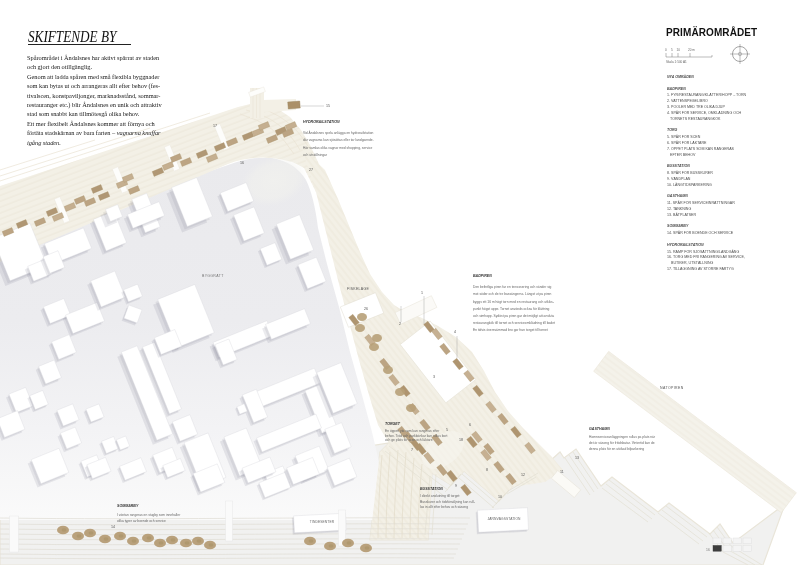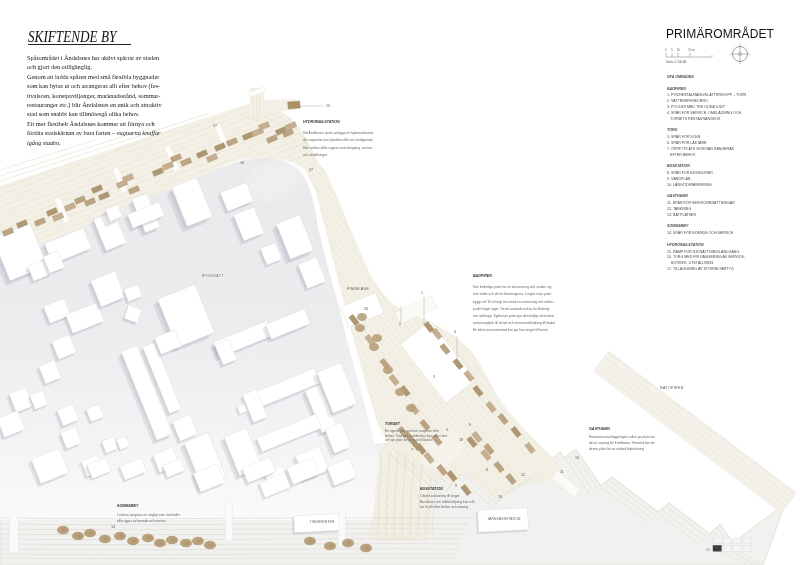--- a/index.html
+++ b/index.html
@@ -629,21 +629,21 @@
 <text x="498" y="498">10</text>
 <text x="459" y="441">18</text>
 </g>
 </svg>
 
 <div class="abs ser" style="left:28px;top:27px;font-size:16.5px;font-style:italic;color:#111;transform:scaleX(0.80);transform-origin:0 0;white-space:nowrap;">SKIFTENDE BY</div>
     <div class="abs" style="left:28px;top:44px;width:103px;border-top:0.9px solid #222;"></div>
 
 <div class="abs ser" style="left:27px;top:53px;width:200px;font-size:6.4px;line-height:9.4px;color:#222;white-space:nowrap;letter-spacing:-0.05px;">Spårområdet i Åndalsnes har aktivt spärrat av staden<br>och gjort den otillgänglig.<br>Genom att ladda spåren med små flexibla byggnader<br>som kan bytas ut och arrangeras allt efter behov (fes-<br>tivalscen, konstpaviljonger, marknadsstånd, sommar-<br>restauranger etc.) blir Åndalsnes en unik och attraktiv<br>stad som snabbt kan tillmötesgå olika behov.<br>Ett mer flexibelt Åndalsnes kommer att förnya och<br>förtäta stadskärnan av bara farten – <i>vagnarna knuffar</i><br><i>igång staden.</i></div>
 
-<div class="abs" style="left:666px;top:27px;font-size:12px;font-weight:normal;letter-spacing:0.1px;color:#111;">PRIMÄROMRÅDET</div>
+<div class="abs" style="left:666px;top:27px;font-size:10px;font-weight:bold;letter-spacing:0.1px;color:#111;">PRIMÄROMRÅDET</div>
 
 <svg class="abs" style="left:660px;top:42px" width="100" height="30" viewBox="0 0 100 30">
 <g stroke="#777" stroke-width="0.5" fill="none">
 <line x1="6" y1="15" x2="52" y2="15"></line>
 <line x1="6" y1="11" x2="6" y2="15"></line>
         <line x1="12" y1="11" x2="12" y2="15"></line>
         <line x1="18" y1="11" x2="18" y2="15"></line>
         <line x1="30" y1="11" x2="30" y2="15"></line>
         <line x1="52" y1="13" x2="52" y2="15"></line>
 </g>

